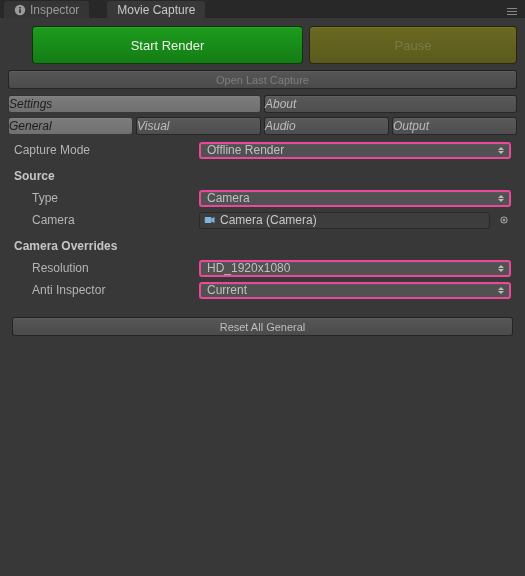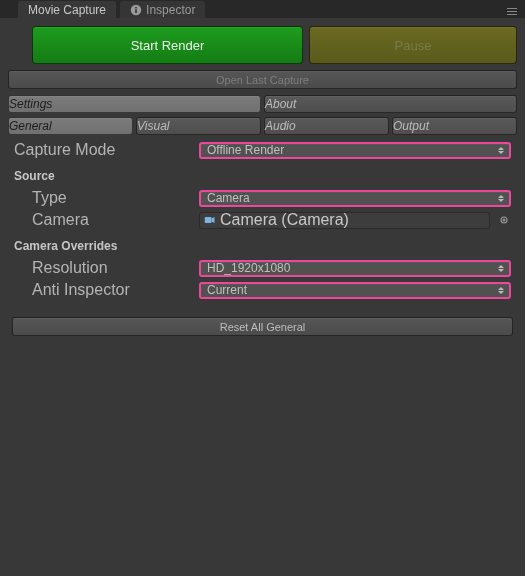--- a/index.html
+++ b/index.html
@@ -28,55 +28,55 @@
   .reset-btn { color: #bdbdbd; margin: 10px 4px 0 4px; width: calc(100% - 8px); }
 
   
   .toggle-row { display: flex; gap: 3px; margin-bottom: 4px; }
   .toggle-btn { flex: 1; height: 18px; border-radius: 3px; display: flex; align-items: center; font-size: 12px; background: linear-gradient(#595959,#4e4e4e); border: 1px solid rgba(0,0,0,0.55); color: #bcbcbc; cursor: pointer; box-shadow: inset 0 1px 0 rgba(255,255,255,0.05); font-style: italic; }
   .toggle-btn.selected { background: linear-gradient(#7c7c7c,#707070); color: #1c1c1c; }
 
   
   .props { padding: 0 6px 6px 6px; }
   .row { display: flex; align-items: center; height: 22px; }
-  .row .label { width: 185px; color: #b4b4b4; font-size: 16px; }
+  .row .label { width: 185px; color: #b4b4b4; font-size: 12px; }
   .row.sub .label { padding-left: 18px; }
   .row .field { flex: 1; display: flex; align-items: center; gap: 6px; }
 
   .dropdown { flex: 1; height: 17px; background: #515151; border: 2px solid #ec4899; border-radius: 3px; padding: 0 16px 0 6px; color: #c0c0c0; font-size: 12px; display: flex; align-items: center; position: relative; cursor: pointer; box-shadow: inset 0 1px 0 rgba(255,255,255,0.04); }
   .dropdown .caret { position: absolute; right: 3px; top: 0; bottom: 0; width: 10px; display: flex; flex-direction: column; align-items: center; justify-content: center; gap: 1px; }
   .dropdown .caret::before, .dropdown .caret::after { content:""; width:0; height:0; border-left:3px solid transparent; border-right:3px solid transparent; }
   .dropdown .caret::before { border-bottom:3px solid #bcbcbc; }
   .dropdown .caret::after { border-top:3px solid #bcbcbc; }
 
-  .object-field { flex: 1; height: 17px; background: #3d3d3d; border: 1px solid #2a2a2a; border-radius: 3px; padding: 0 4px; color: #c8c8c8; font-size: 16px; display: flex; align-items: center; gap: 4px; cursor: pointer; }
+  .object-field { flex: 1; height: 17px; background: #3d3d3d; border: 1px solid #2a2a2a; border-radius: 3px; padding: 0 4px; color: #c8c8c8; font-size: 12px; display: flex; align-items: center; gap: 4px; cursor: pointer; }
   .object-field .cam-icon svg { width: 12px; height: 10px; display:block; }
   .object-picker { width: 15px; height: 15px; display:flex; align-items:center; justify-content:center; cursor:pointer; }
   .object-picker svg { width:12px; height:12px; stroke:#999; fill:none; }
 
   .checkbox { width: 14px; height: 14px; background: #515151; border: 1px solid #2d2d2d; border-radius: 2px; cursor: pointer; box-shadow: inset 0 1px 0 rgba(255,255,255,0.04); }
 
   .section-title { font-weight: bold; color: #c6c6c6; font-size: 12px; padding: 8px 0 4px 0; }
 </style>
 </head>
 <body>
 
 <div class="tabbar">
-  <div class="tab active">
-    <span>Movie Capture</span>
-  </div>
   <div class="tab inactive">
     <span class="info-icon">
       <svg viewBox="0 0 16 16">
           <circle cx="8" cy="8" r="7"></circle>
           <rect x="7" y="7" width="2" height="5" fill="#282828"></rect>
           <rect x="7" y="4" width="2" height="2" fill="#282828"></rect>
         </svg>
     </span>
     <span>Inspector</span>
+  </div>
+  <div class="tab active">
+    <span>Movie Capture</span>
   </div>
   <div class="window-menu">
     <div class="dash"></div>
       <div class="dash"></div>
       <div class="dash"></div>
   </div>
 </div>
 
 <div class="panel">
 

